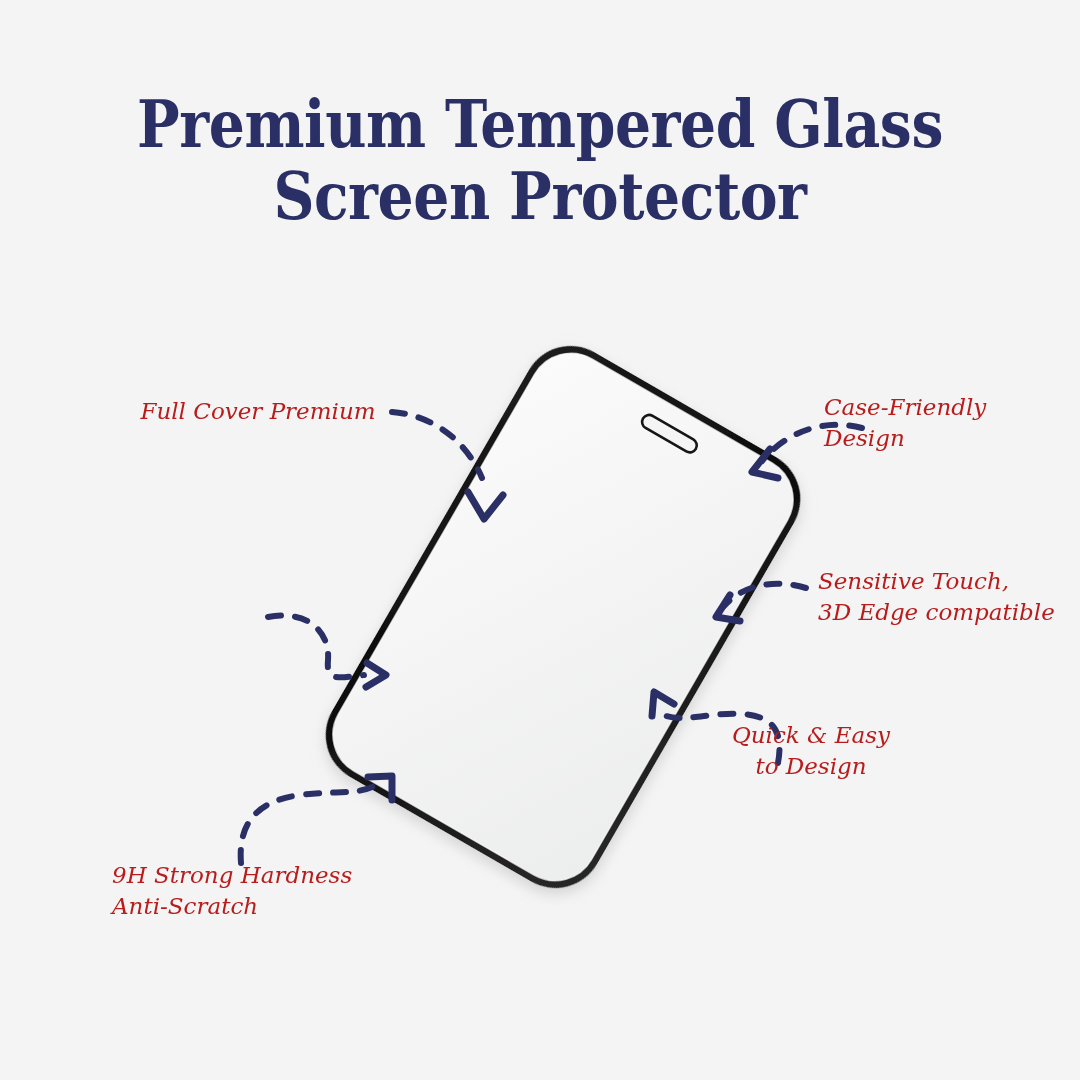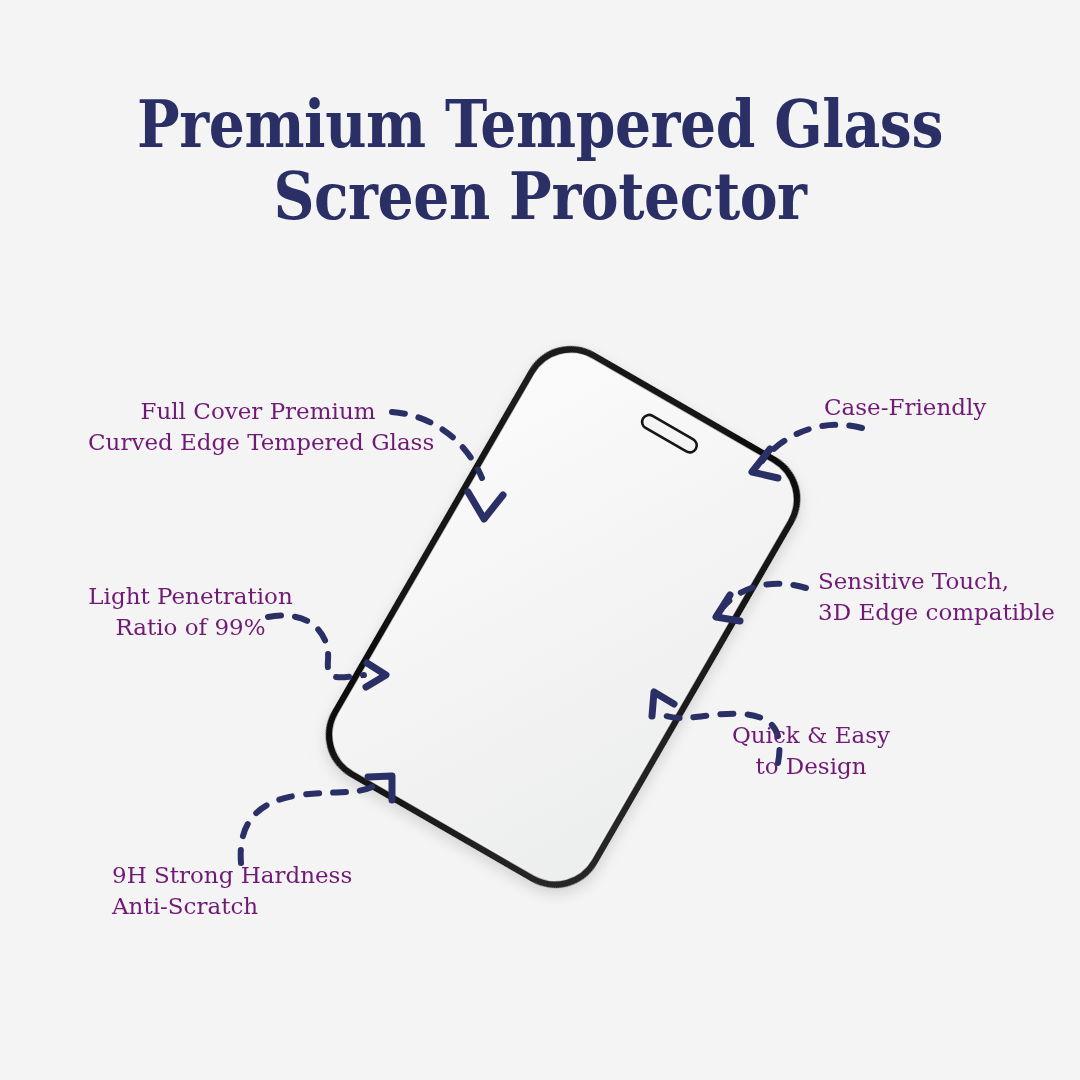--- a/index.html
+++ b/index.html
@@ -48,25 +48,26 @@
     left: 0;
     top: 0;
     width: 1080px;
     height: 1080px;
     pointer-events: none;
   }
 
   
   .feature-label {
     position: absolute;
-    color: #701a75;
+    color: #b91c1c;
     font-family: "DejaVu Serif", serif;
     font-size: 23px;
     line-height: 31px;
     white-space: nowrap;
+    font-style: italic;
   }
   .feature-label .ln { display: block; }
 
   .lbl-full-cover      { left: 88px;  top: 396px; text-align: center; width: 340px; }
   .lbl-light-pen       { left: 78px;  top: 581px; text-align: center; width: 225px; }
   .lbl-hardness        { left: 112px; top: 860px; text-align: left; width: 262px; }
   .lbl-case-friendly   { left: 824px; top: 392px; text-align: left; width: 172px; }
   .lbl-sensitive-touch { left: 818px; top: 566px; text-align: left; width: 220px; }
   .lbl-quick-easy      { left: 722px; top: 720px; text-align: center; width: 178px; }
 
@@ -161,35 +162,31 @@
     </g>
 
     <g>
       <path class="arrow-path" d="M778,763 C784,730 772,716 742,714 C712,712 686,722 666,716"></path>
       <path class="arrow-head" d="M674,704 L654,692 L652,716"></path>
     </g>
   </svg>
 
   <div class="feature-label lbl-full-cover">
     <span class="ln">Full Cover Premium</span>
-    <span class="ln">Curved Edge Tempered Glass</span>
   </div>
 
-  <div class="feature-label lbl-light-pen">
-    <span class="ln">Light Penetration</span>
-    <span class="ln">Ratio of 99%</span>
-  </div>
 
   <div class="feature-label lbl-hardness">
     <span class="ln">9H Strong Hardness</span>
     <span class="ln">Anti-Scratch</span>
   </div>
 
   <div class="feature-label lbl-case-friendly">
     <span class="ln">Case-Friendly</span>
+    <span class="ln">Design</span>
   </div>
 
   <div class="feature-label lbl-sensitive-touch">
     <span class="ln">Sensitive Touch,</span>
     <span class="ln">3D Edge compatible</span>
   </div>
 
   <div class="feature-label lbl-quick-easy">
     <span class="ln">Quick &amp; Easy</span>
     <span class="ln">to Design</span>

